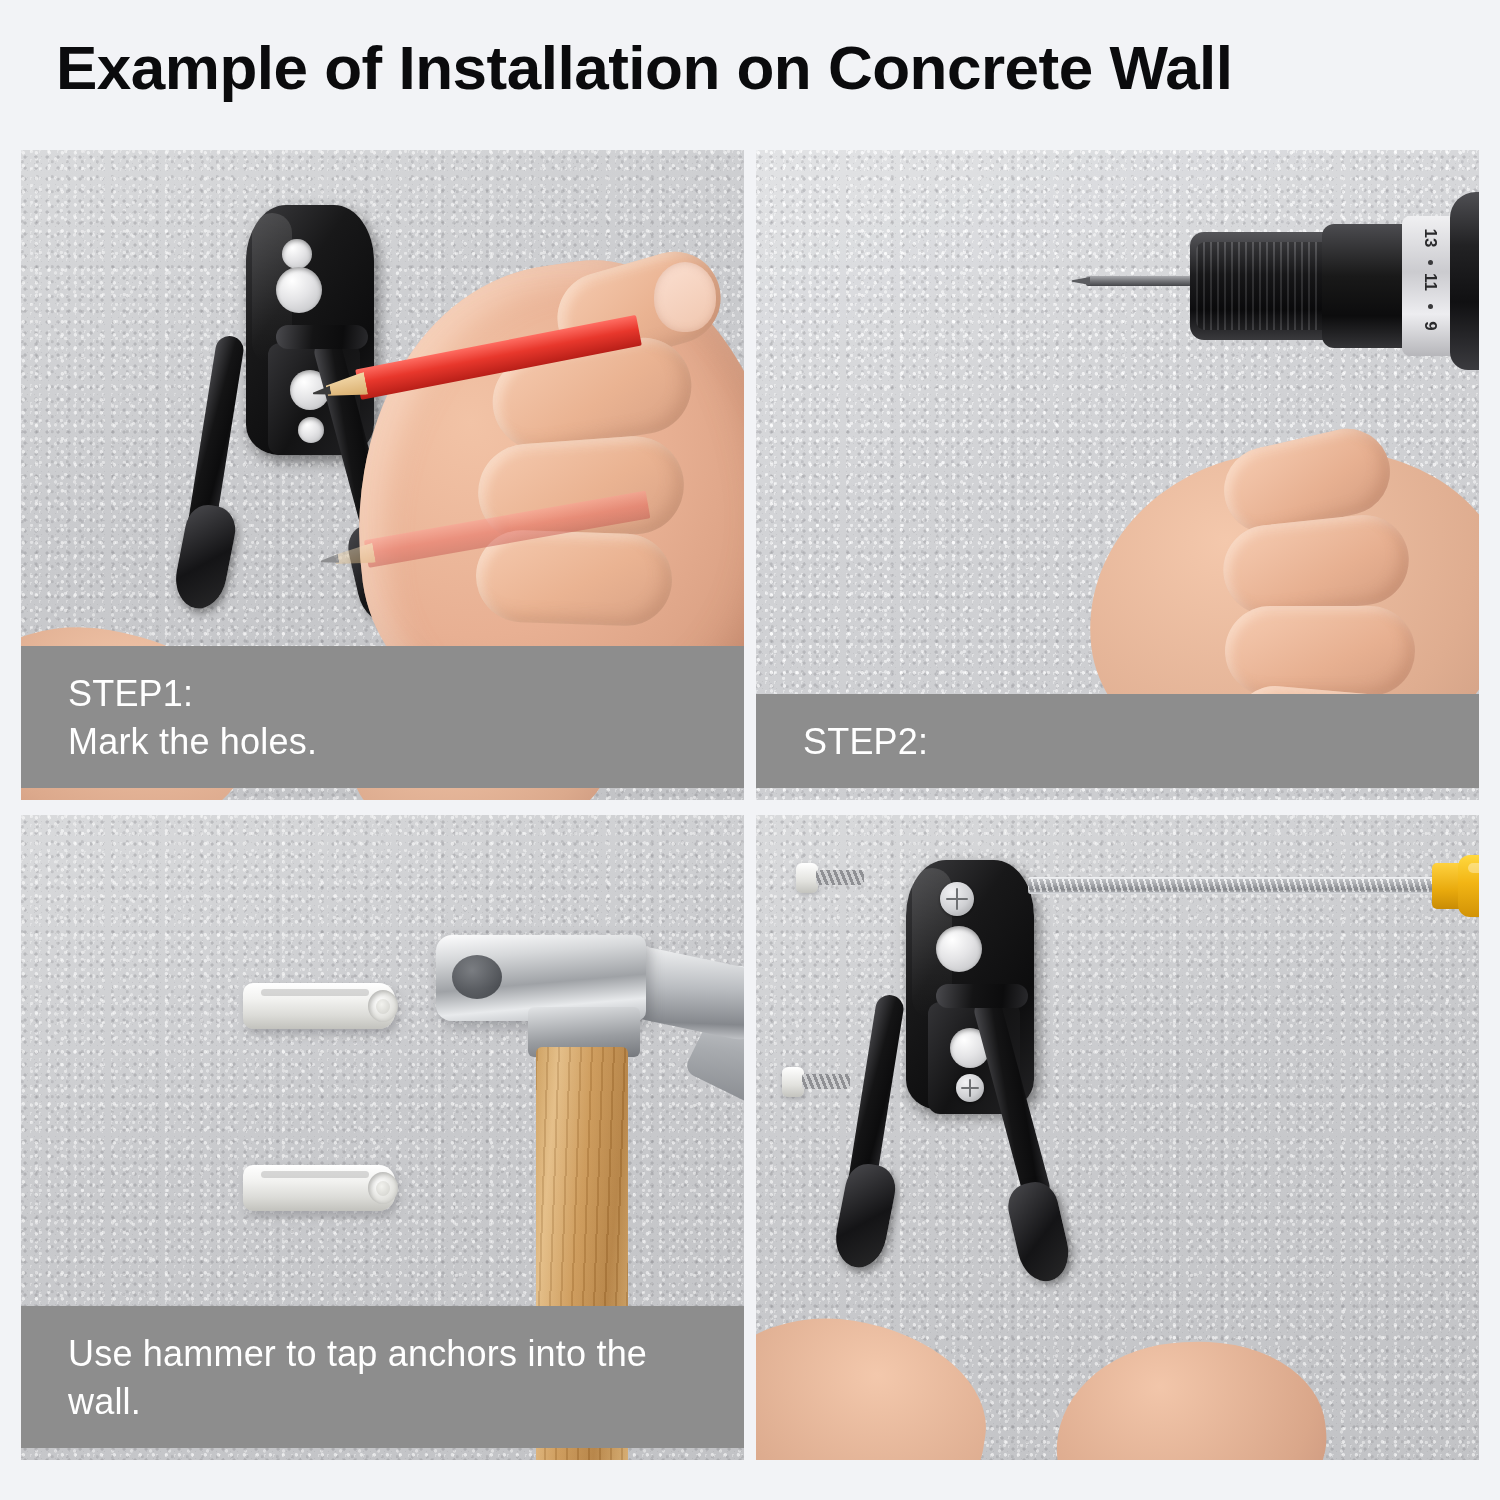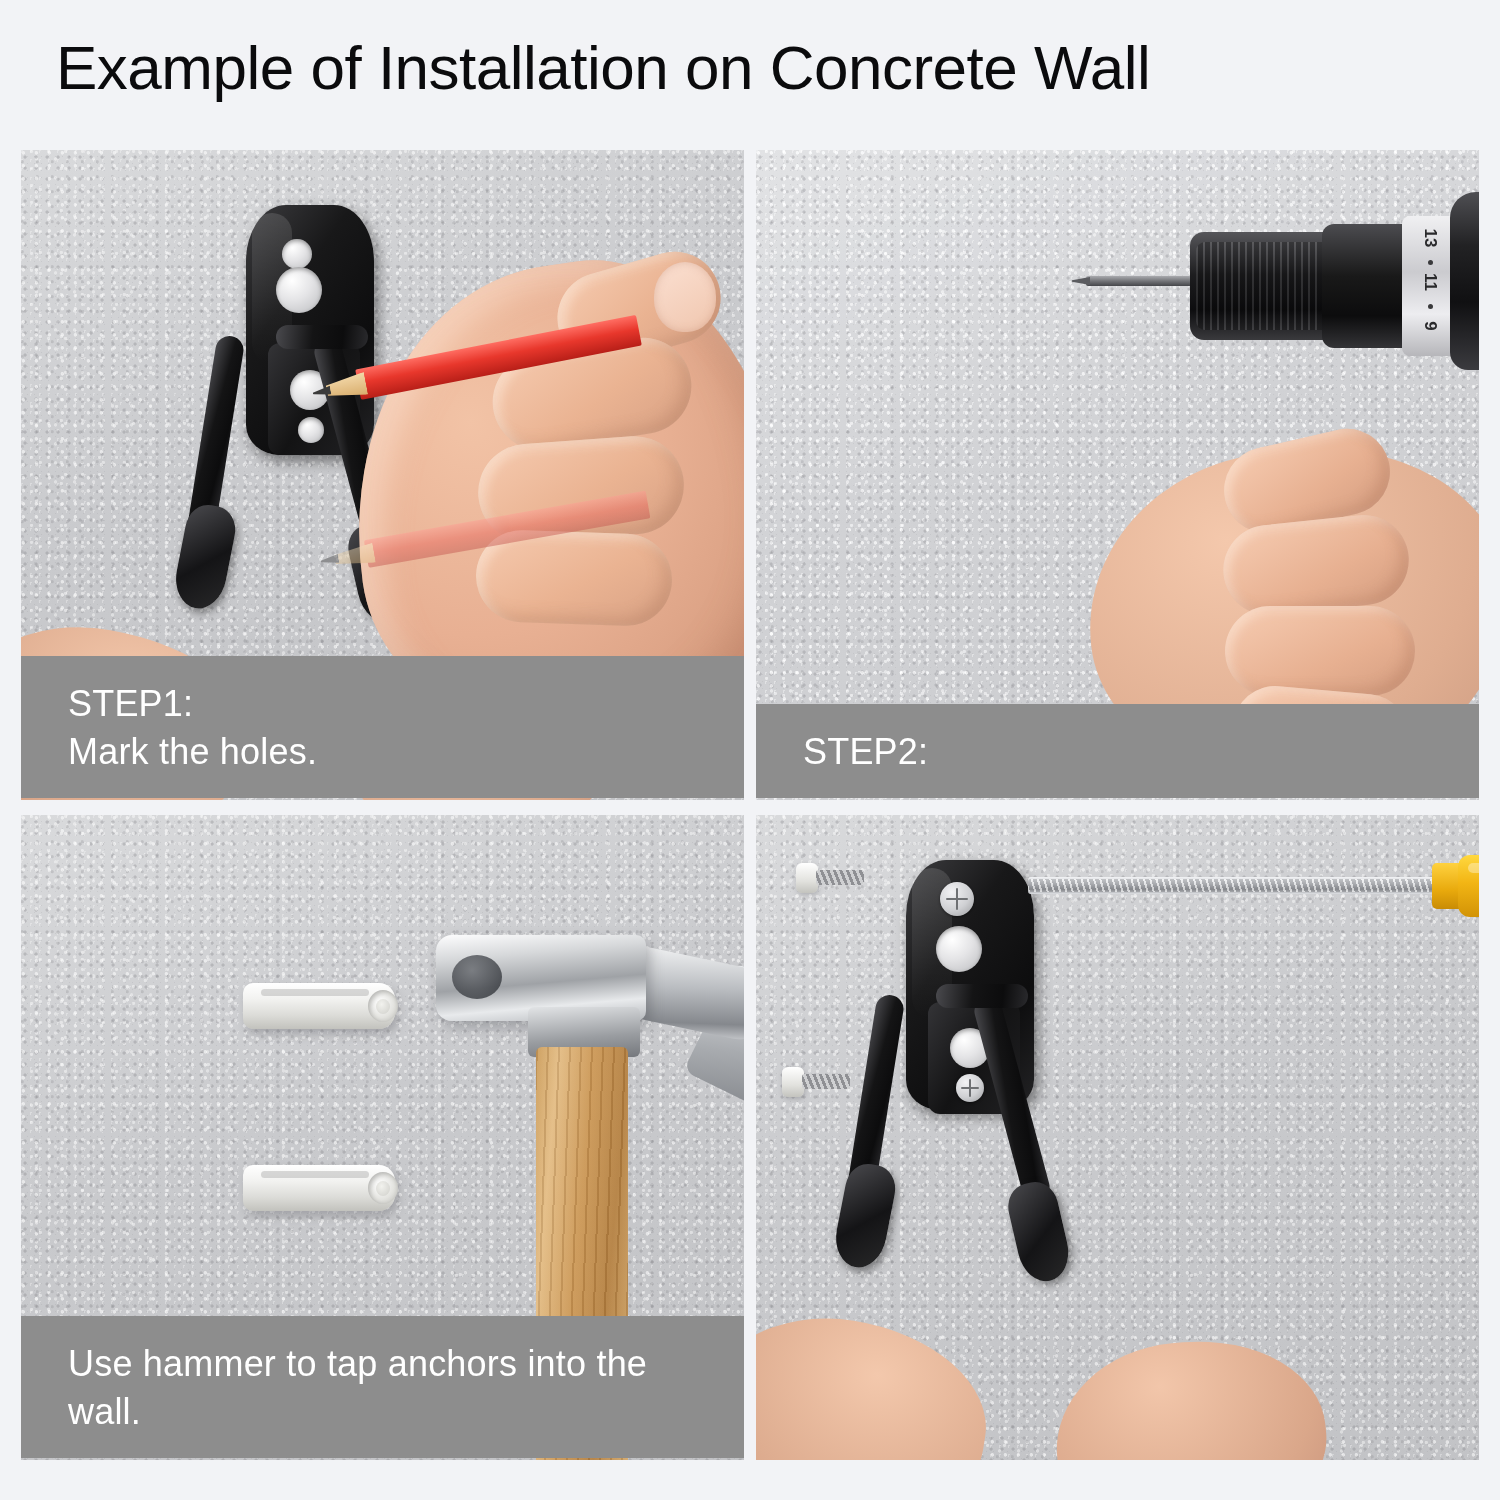--- a/index.html
+++ b/index.html
@@ -11,21 +11,21 @@
     overflow:hidden;
     position:relative;
   }
 
   
   #page-title{
     position:absolute;
     left:56px; top:32px;
     width:1400px;
     font-size:62px;
-    font-weight:normal;
+    font-weight:bold;
     letter-spacing:-0.5px;
     color:#0b0b0d;
     line-height:72px;
     white-space:nowrap;
   }
 
   
   #steps-grid{
     position:absolute;
     left:21px; top:150px;
@@ -58,21 +58,21 @@
       linear-gradient(160deg,#d9dadc 0%,#c9cacd 45%,#c2c3c6 100%);
     background-size:
       13px 13px, 17px 17px, 11px 11px, 19px 19px, 15px 15px, 21px 21px,
       9px 9px, 7px 7px, 100% 100%;
   }
   .wall.light{filter:brightness(1.04);}
 
   
   .caption{
     position:absolute;
-    left:0;right:0;bottom:2px;
+    left:0;right:0;bottom:12px;
     background:#8d8d8d;
     color:#ffffff;
     padding:24px 8px 22px 47px;
     box-sizing:border-box;
     font-size:36px;
     line-height:48px;
     letter-spacing:.2px;
   }
   .caption .step-label{display:block;}
   .caption .step-text{display:block; padding-right:40px;}

